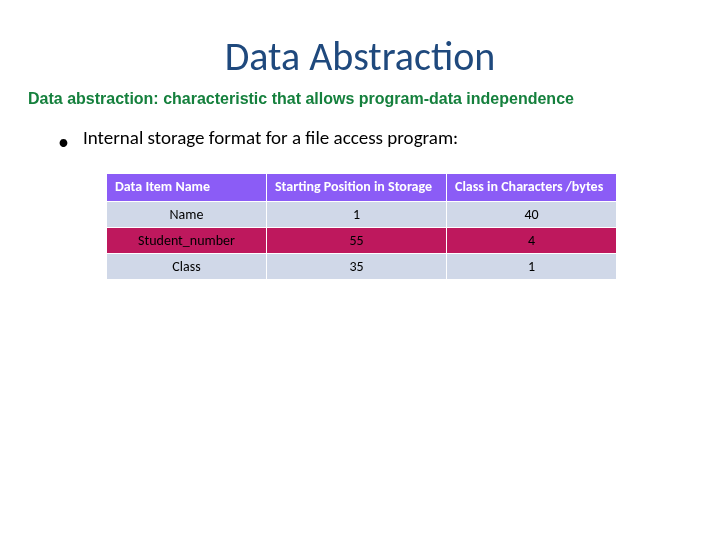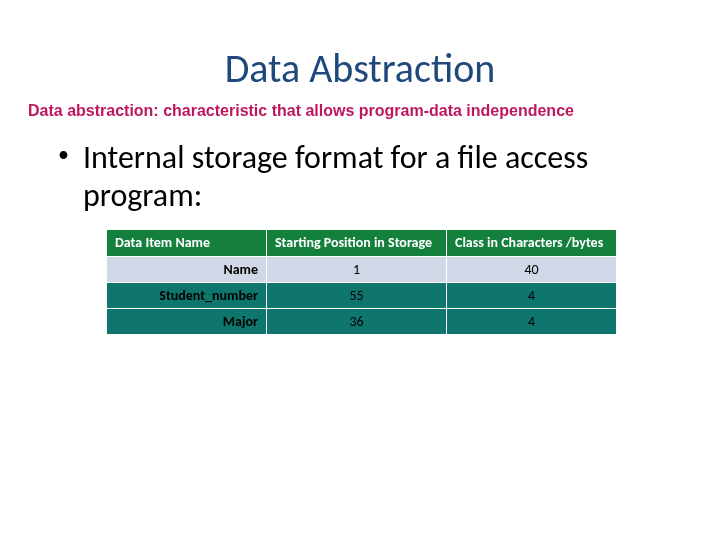--- a/index.html
+++ b/index.html
@@ -9,88 +9,88 @@
     height: 540px;
     background: #fff;
     font-family: Calibri, "Segoe UI", Arial, sans-serif;
     color: #000;
   }
   .slide {
     width: 720px;
     height: 540px;
     position: relative;
     box-sizing: border-box;
-    padding: 36px 28px 0 28px;
+    padding: 24px 28px 0 28px;
   }
   .title {
     text-align: center;
     font-size: 40px;
     color: #1f497d;
     margin: 8px 0 8px 0;
     font-weight: 400;
   }
   .subtitle {
     font-size: 16px;
     font-weight: 700;
     font-family: Arial, sans-serif;
-    color: #be185d;
+    color: #15803d;
     line-height: 1.25;
     margin: 2px 0 18px 0;
   }
   .bullet-row {
     display: flex;
     align-items: flex-start;
     margin: 4px 0 14px 30px;
   }
   .bullet-dot {
     font-size: 22px;
     line-height: 32px;
     margin-right: 14px;
     color: #000;
   }
   .bullet-text {
-    font-size: 32px;
+    font-size: 19px;
     line-height: 1.18;
     color: #000;
   }
   .table-wrap {
     margin: 12px 0 0 78px;
     width: 510px;
   }
   table {
     border-collapse: collapse;
     width: 100%;
     table-layout: fixed;
   }
   th {
-    background: #15803d;
+    background: #8b5cf6;
     color: #fff;
     font-size: 14px;
     font-weight: 700;
     text-align: left;
     padding: 5px 8px 5px 8px;
     border: 1px solid #fff;
     vertical-align: top;
     line-height: 1.2;
   }
   td {
     font-size: 14px;
     padding: 4px 8px;
     border: 1px solid #fff;
     color: #000;
   }
   td.name-cell {
-    text-align: right;
-    font-weight: 700;
+    text-align: center;
+    font-weight: 400;
   }
   td.num-cell {
     text-align: center;
   }
   tr.band-a td { background: #d0d8e8; }
-  tr.band-b td { background: #0f766e; }
+  tr.band-b td { background: #be185d; }
   col.c1 { width: 160px; }
   col.c2 { width: 180px; }
   col.c3 { width: 170px; }
 </style>
 </head>
 <body>
 
 <div class="slide">
 
   <div class="title">Data Abstraction</div>
@@ -120,22 +120,22 @@
         <tr class="band-a">
           <td class="name-cell">Name</td>
           <td class="num-cell">1</td>
           <td class="num-cell">40</td>
         </tr>
         <tr class="band-b">
           <td class="name-cell">Student_number</td>
           <td class="num-cell">55</td>
           <td class="num-cell">4</td>
         </tr>
-        <tr class="band-b">
-          <td class="name-cell">Major</td>
-          <td class="num-cell">36</td>
-          <td class="num-cell">4</td>
+        <tr class="band-a">
+          <td class="name-cell">Class</td>
+          <td class="num-cell">35</td>
+          <td class="num-cell">1</td>
         </tr>
       </tbody>
     </table>
   </div>
 
 </div>
 
 </body></html>

